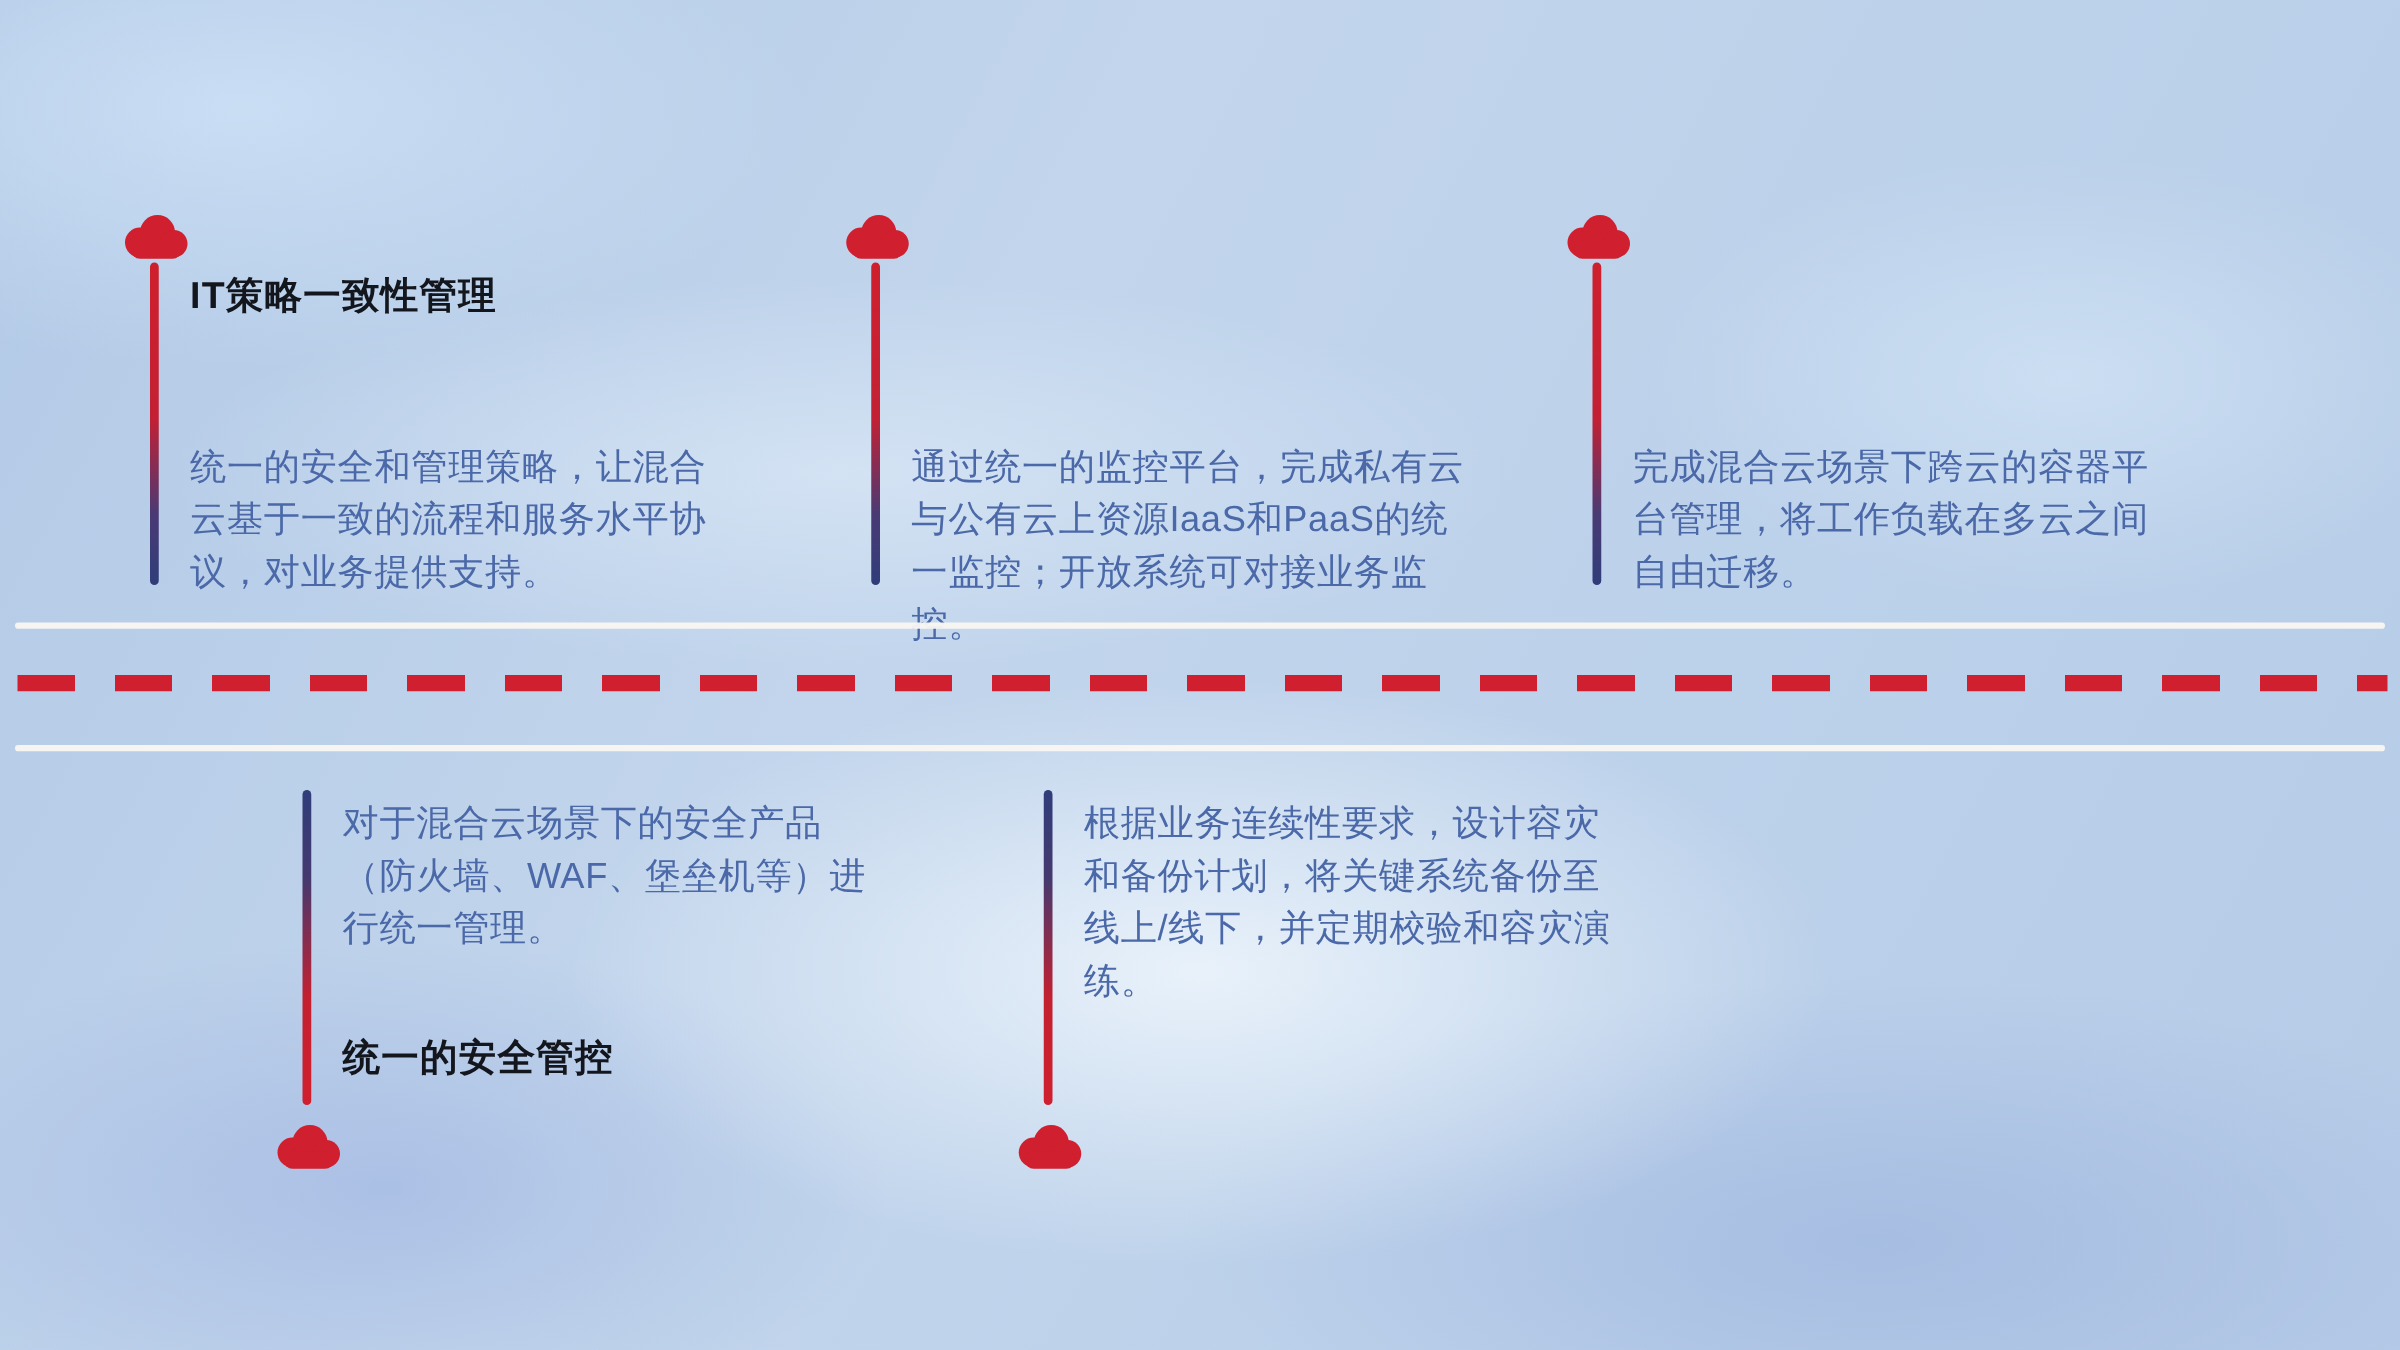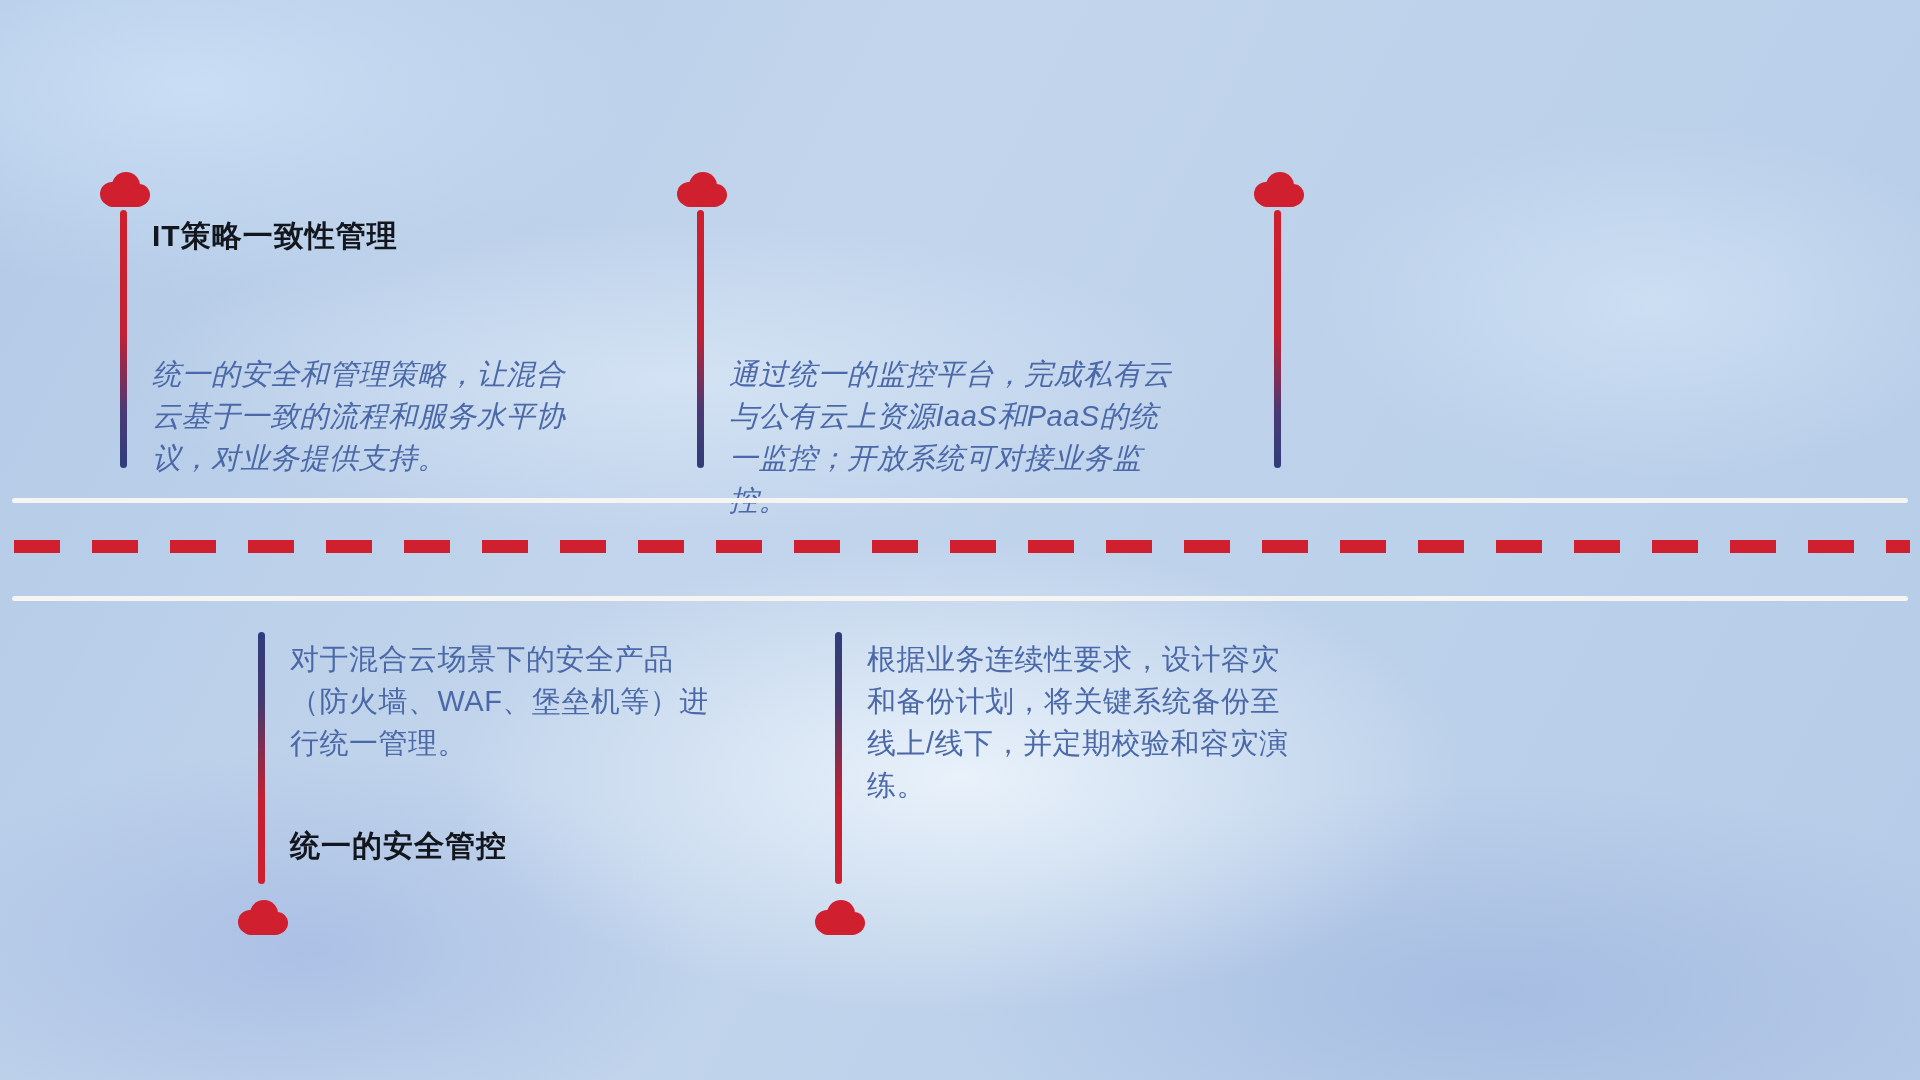--- a/index.html
+++ b/index.html
@@ -63,21 +63,21 @@
 
   .item-desc {
     position: absolute;
     left: 56px;
     width: 430px;
     font-size: 29px;
     line-height: 1.45;
     color: #4b69a8;
     letter-spacing: 0.5px;
   }
-  .col.top .item-desc { top: 183px; font-style: italic; }
+  .col.top .item-desc { top: 183px; }
   .col.bottom .item-desc { top: 6px; }
   .col.wide .item-desc { width: 458px; }
 
   .divider-white {
     position: absolute;
     left: 12px;
     right: 12px;
     height: 5px;
     border-radius: 3px;
     background: rgba(250,247,242,0.95);
@@ -131,27 +131,28 @@
   <div class="col top" style="left:1250px">
     <span class="cloud">
       <svg width="56" height="38" viewBox="0 0 56 38" fill="currentColor" aria-hidden="true">
         <circle cx="16" cy="24" r="12"></circle>
           <circle cx="30" cy="16" r="14"></circle>
           <circle cx="43" cy="25" r="11"></circle>
         <rect x="9" y="23" width="40" height="14" rx="7"></rect>
       </svg>
     </span>
     <span class="vline"></span>
+    <div class="item-desc">完成混合云场景下跨云的容器平台管理，将工作负载在多云之间自由迁移。</div>
   </div>
 
   <div id="white-line-top" class="divider-white"></div>
   <div class="divider-dashed"></div>
   <div id="white-line-bottom" class="divider-white"></div>
 
-  <div class="col bottom" style="left:234px">
+  <div class="col bottom" style="left:218px">
     <span class="vline"></span>
     <span class="cloud">
       <svg width="56" height="38" viewBox="0 0 56 38" fill="currentColor" aria-hidden="true">
         <circle cx="16" cy="24" r="12"></circle>
           <circle cx="30" cy="16" r="14"></circle>
           <circle cx="43" cy="25" r="11"></circle>
         <rect x="9" y="23" width="40" height="14" rx="7"></rect>
       </svg>
     </span>
     <div class="item-desc">对于混合云场景下的安全产品（防火墙、WAF、堡垒机等）进行统一管理。</div>

